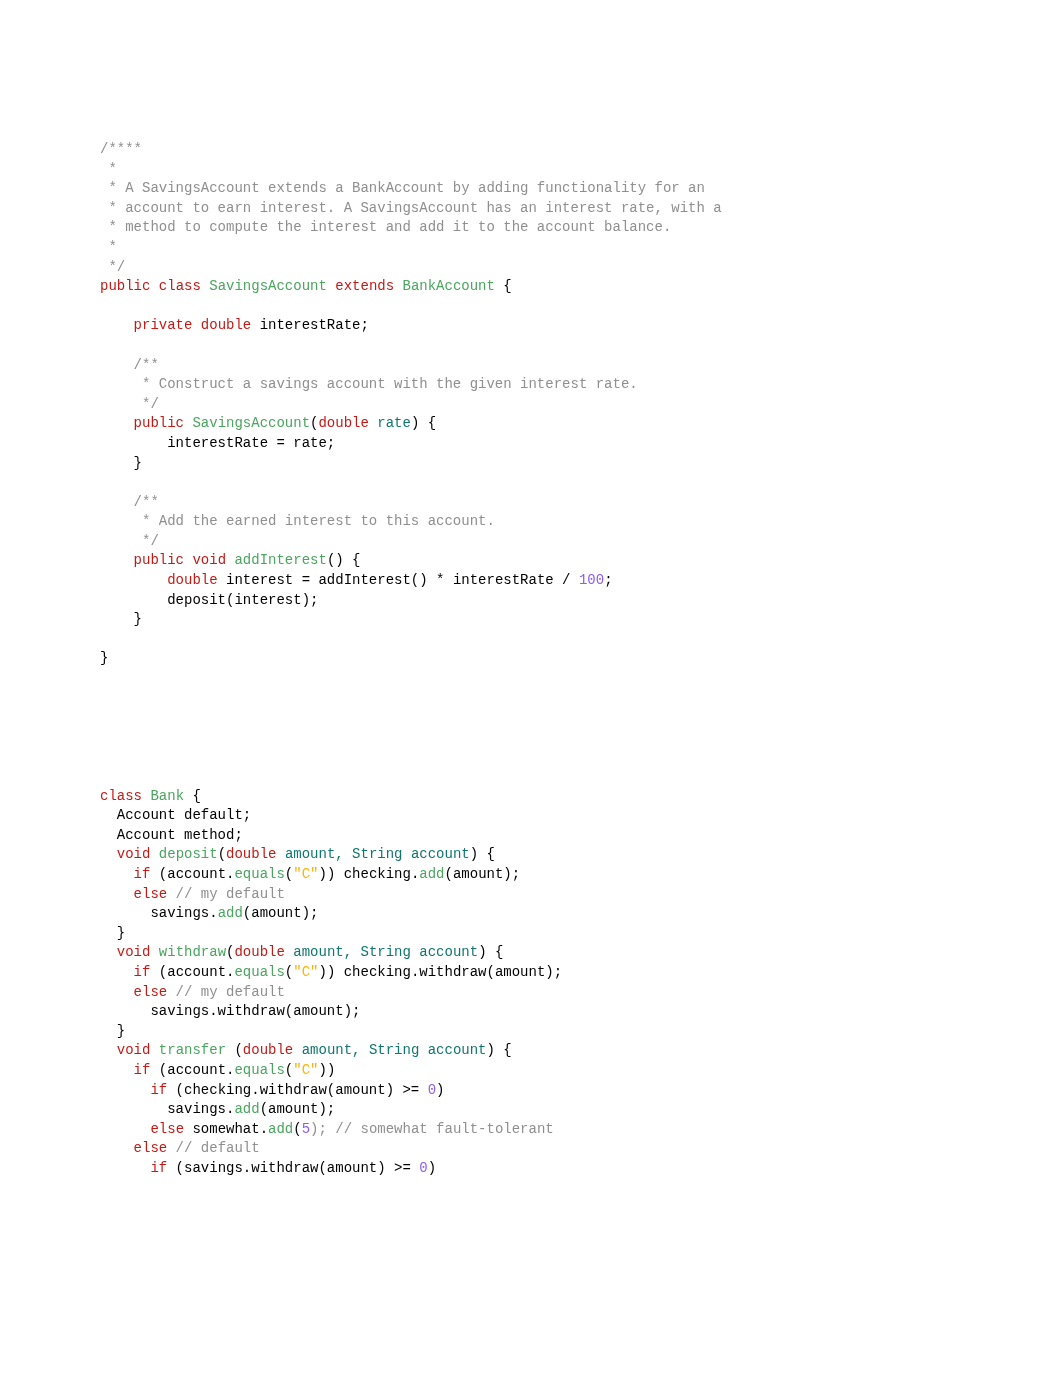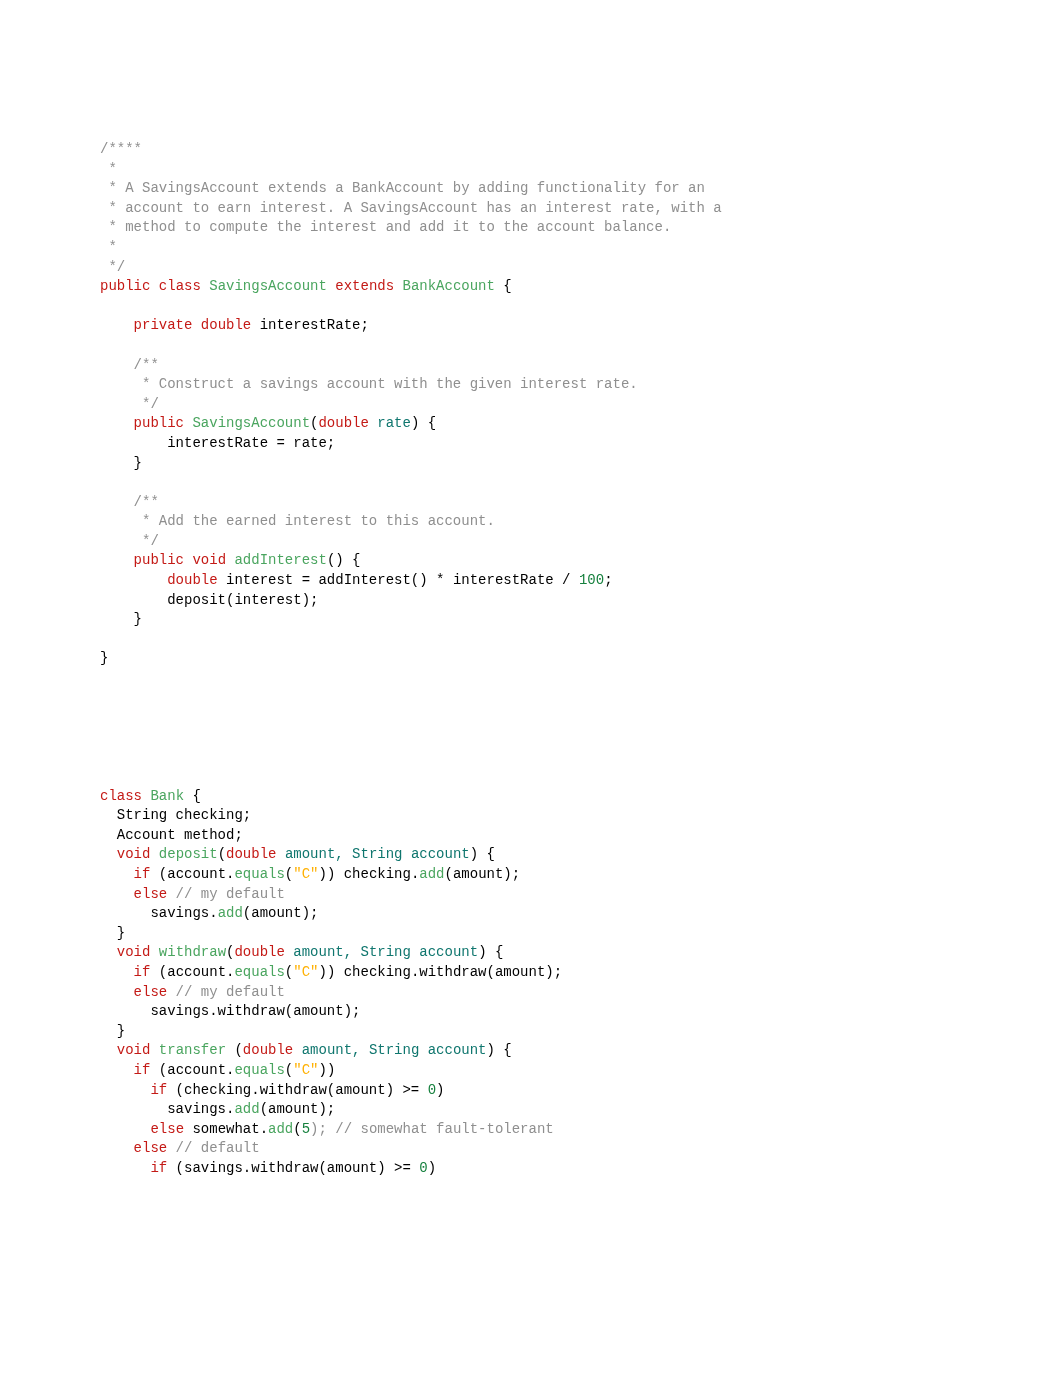--- a/index.html
+++ b/index.html
@@ -17,21 +17,21 @@
     padding: 140px 100px 60px 100px;
     box-sizing: border-box;
     white-space: pre;
     font-family: Liberation Mono, monospace;
   }
   .keyword { color: #c41a16; }
   .classname { color: #4aa55f; }
   .method { color: #4aa55f; }
   .param { color: #0f766e; }
   .string { color: #ffb000; }
-  .number { color: #15803d; }
+  .number { color: #8b5cf6; }
   .comment { color: #8f8f8f; }
   .plain { color: #000000; }
 </style>
 </head>
 <body>
 
 <div class="page"><span class="comment">/****</span>
 <span class="comment"> *</span>
 <span class="comment"> * A SavingsAccount extends a BankAccount by adding functionality for an</span>
 <span class="comment"> * account to earn interest. A SavingsAccount has an interest rate, with a</span>
@@ -58,21 +58,21 @@
     }
 
 }
 
 
 
 
 
 
 <span class="keyword">class</span> <span class="classname">Bank</span> {
-<span class="plain">  String checking;</span>
+<span class="plain">  Account default;</span>
 <span class="plain">  Account method;</span>
   <span class="keyword">void</span> <span class="method">deposit</span>(<span class="keyword">double</span> <span class="param">amount, String account</span>) {
     <span class="keyword">if</span><span class="plain"> (account.</span><span class="method">equals</span>(<span class="string">"C"</span><span class="plain">)) checking.</span><span class="method">add</span><span class="plain">(amount);</span>
     <span class="keyword">else</span><span class="comment"> // my default</span>
 <span class="plain">      savings.</span><span class="method">add</span><span class="plain">(amount);</span>
   }
   <span class="keyword">void</span> <span class="method">withdraw</span>(<span class="keyword">double</span> <span class="param">amount, String account</span>) {
     <span class="keyword">if</span><span class="plain"> (account.</span><span class="method">equals</span>(<span class="string">"C"</span><span class="plain">)) checking.withdraw(amount);</span>
     <span class="keyword">else</span><span class="comment"> // my default</span>
 <span class="plain">      savings.withdraw(amount);</span>

